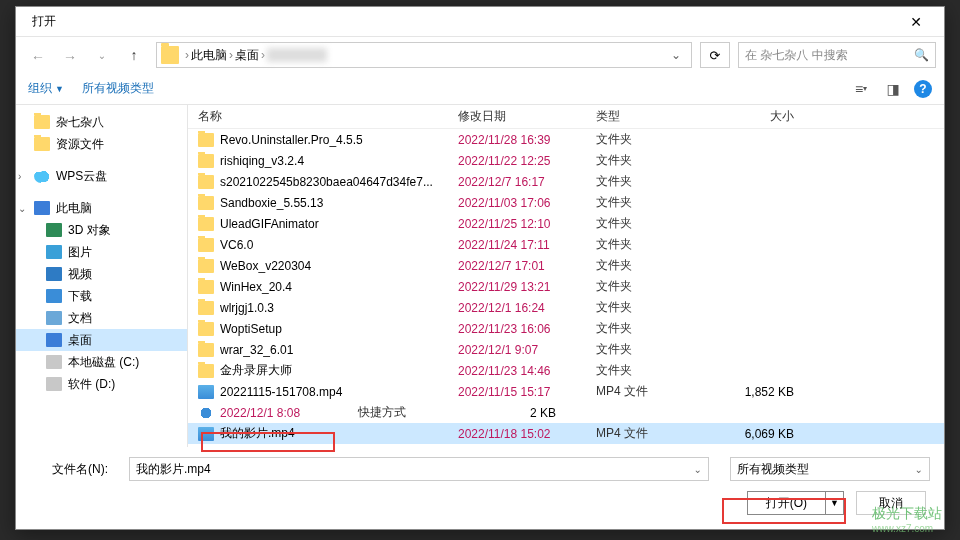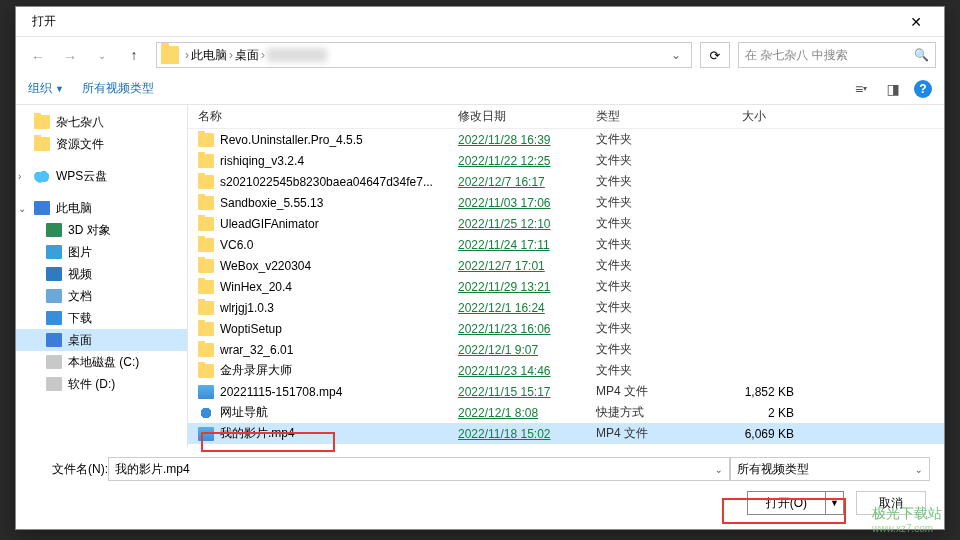--- a/index.html
+++ b/index.html
@@ -44,36 +44,36 @@
 .i-doc { background: #6ba8d8; border-radius: 1px; }
 .i-download { background: #3a8dd8; border-radius: 1px; }
 .i-music { background: #3a8dd8; border-radius: 1px; }
 .i-desktop { background: #3b7dd8; border-radius: 1px; }
 .i-disk { background: #c8c8c8; border-radius: 1px; }
 .filepane { flex: 1; display: flex; flex-direction: column; min-width: 0; }
 .cols { display: flex; height: 24px; align-items: center; font-size: 12px; color: #333; border-bottom: 1px solid #eee; padding-left: 10px; }
 .c-name { width: 260px; }
 .c-date { width: 138px; }
 .c-type { width: 118px; font-family: Liberation Serif, serif; }
-.c-size { width: 100px; text-align: center; padding-right: 20px; }
+.c-size { width: 100px; text-align: right; padding-right: 20px; }
 .rows { flex: 1; overflow: auto; }
 .row { display: flex; align-items: center; height: 21px; font-size: 12px; padding-left: 10px; cursor: pointer; }
 .row.selected { background: #cce8ff; }
 .row .r-icon { width: 16px; height: 14px; margin-right: 6px; flex-shrink: 0; }
 .row .r-name { width: 238px; white-space: nowrap; overflow: hidden; text-overflow: ellipsis; }
-.row .r-date { width: 138px; color: #15803d; text-decoration: underline; }
+.row .r-date { width: 138px; color: #be185d; }
 .row .r-type { width: 118px; color: #333; }
 .row .r-size { width: 100px; text-align: right; padding-right: 20px; }
 .i-mp4 { background: linear-gradient(#5bb0e8,#3a8dd8); border-radius: 1px; }
 .i-ie { background: radial-gradient(circle,#3a8dd8 50%, transparent 51%); border-radius: 50%; }
 .highlight-box { position: absolute; border: 2px solid #e53935; pointer-events: none; }
 .hl1 { left: 201px; top: 432px; width: 134px; height: 20px; }
 .hl2 { left: 722px; top: 498px; width: 124px; height: 26px; }
 .footer { padding: 10px 14px 14px 14px; display: flex; flex-direction: column; gap: 10px; }
-.fn-row { display: flex; align-items: center; gap: 0; }
+.fn-row { display: flex; align-items: center; gap: 21px; }
 .fn-label { font-size: 12px; width: 78px; text-align: right; }
 .fn-combo { flex: 1; height: 24px; border: 1px solid #ccc; display: flex; align-items: center; padding: 0 6px; font-size: 12px; }
 .fn-combo .dd { margin-left: auto; color: #666; font-size: 10px; }
 .type-combo { width: 200px; height: 24px; border: 1px solid #ccc; display: flex; align-items: center; padding: 0 6px; font-size: 12px; }
 .type-combo .dd { margin-left: auto; color: #666; font-size: 10px; }
 .btn-row { display: flex; justify-content: flex-end; gap: 12px; align-items: center; padding-right: 4px; }
 .open-btn { display: flex; }
 .open-btn .main { height: 24px; padding: 0 18px; border: 1px solid #888; background: #fff; font-size: 12px; display: flex; align-items: center; }
 .open-btn .split { width: 18px; height: 24px; border: 1px solid #888; border-left: none; display: flex; align-items: center; justify-content: center; font-size: 9px; }
 .cancel-btn { height: 24px; padding: 0 22px; border: 1px solid #ccc; background: #fff; font-size: 12px; display: flex; align-items: center; }
@@ -155,26 +155,26 @@
         </div>
         <div class="side-item">
           <span class="si-icon i-image"></span>
           <span>图片</span>
         </div>
         <div class="side-item">
           <span class="si-icon i-video"></span>
           <span>视频</span>
         </div>
         <div class="side-item">
+          <span class="si-icon i-download"></span>
+          <span>下载</span>
+        </div>
+        <div class="side-item">
           <span class="si-icon i-doc"></span>
           <span>文档</span>
-        </div>
-        <div class="side-item">
-          <span class="si-icon i-download"></span>
-          <span>下载</span>
         </div>
         <div class="side-item selected">
           <span class="si-icon i-desktop"></span>
           <span>桌面</span>
         </div>
         <div class="side-item">
           <span class="si-icon i-disk"></span>
           <span>本地磁盘 (C:)</span>
         </div>
         <div class="side-item">
@@ -276,21 +276,20 @@
           </div>
           <div class="row">
             <span class="r-icon i-mp4"></span>
             <span class="r-name">20221115-151708.mp4</span>
             <span class="r-date">2022/11/15 15:17</span>
             <span class="r-type">MP4 文件</span>
             <span class="r-size">1,852 KB</span>
           </div>
           <div class="row">
             <span class="r-icon i-ie"></span>
-            <span class="r-name">网址导航</span>
             <span class="r-date">2022/12/1 8:08</span>
             <span class="r-type">快捷方式</span>
             <span class="r-size">2 KB</span>
           </div>
           <div class="row selected">
             <span class="r-icon i-mp4"></span>
             <span class="r-name">我的影片.mp4</span>
             <span class="r-date">2022/11/18 15:02</span>
             <span class="r-type">MP4 文件</span>
             <span class="r-size">6,069 KB</span>

